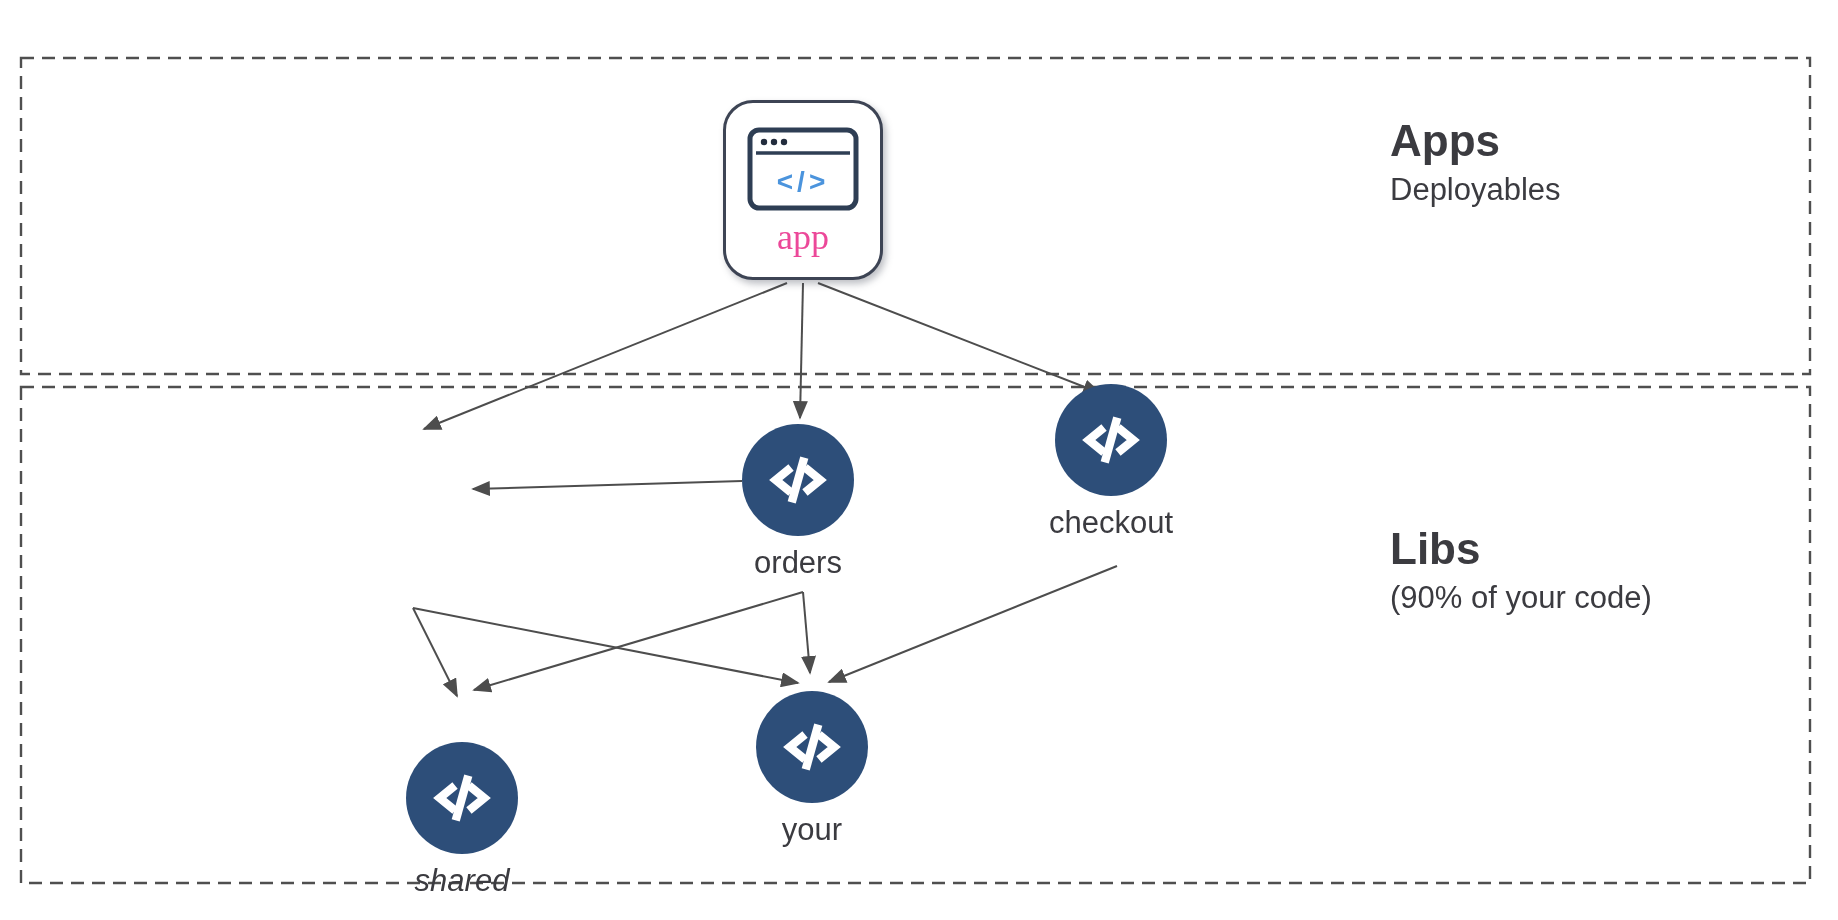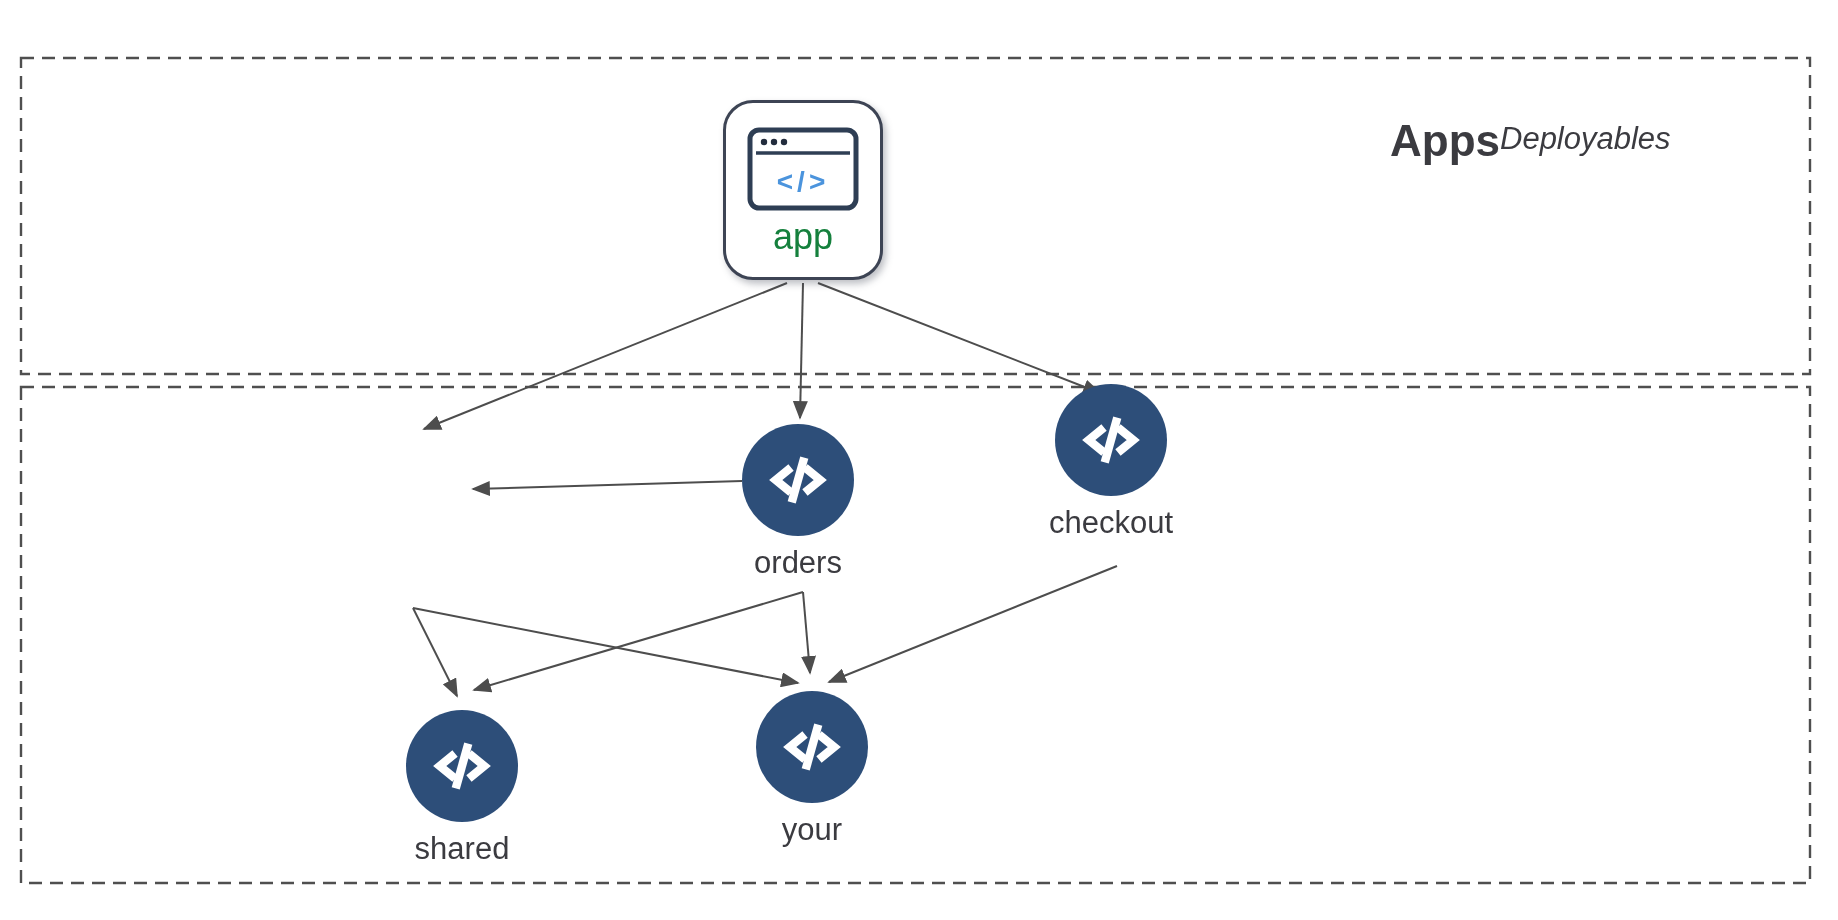--- a/index.html
+++ b/index.html
@@ -28,23 +28,24 @@
     box-shadow: 3px 4px 7px rgba(70,75,90,0.35);
     box-sizing: border-box;
     display: flex;
     flex-direction: column;
     align-items: center;
     justify-content: flex-start;
   }
   .browser-icon { margin-top: 24px; }
   .app-label {
     font-size: 36px;
-    color: #15803d;
+    color: #ec4899;
     margin-top: 8px;
     line-height: 1;
+    font-family: Liberation Serif, serif;
   }
   
   .lib-node {
     position: absolute;
     width: 200px;
     display: flex;
     flex-direction: column;
     align-items: center;
   }
   .lib-circle {
@@ -58,43 +59,43 @@
   .lib-label {
     font-size: 31px;
     color: #3b3b40;
     margin-top: 11px;
     line-height: 1;
     white-space: nowrap;
   }
   #node-products { left: 308px; top: 439px; }
   #node-orders   { left: 698px; top: 424px; }
   #node-checkout { left: 1011px; top: 384px; }
-  #node-shared   { left: 362px; top: 710px; }
+  #node-shared   { left: 362px; top: 742px; font-style: italic; }
   #node-core     { left: 712px; top: 691px; }
   
   .group-label {
     position: absolute;
     left: 1390px;
     display: flex;
+    flex-direction: column;
   }
   #apps-label { top: 116px; }
   #libs-label { top: 524px; }
   .group-title {
     font-size: 44px;
     font-weight: bold;
     color: #3b3b40;
     line-height: 1.15;
   }
   .group-subtitle {
     font-size: 31px;
     font-weight: normal;
     color: #3b3b40;
     line-height: 1.2;
     margin-top: 4px;
-    font-style: italic;
   }
 </style>
 </head>
 <body>
 
 <div id="canvas">
 
   <svg id="edge-layer" xmlns="http://www.w3.org/2000/svg">
     <defs>
       <marker id="arrow" viewBox="0 0 10 8" refX="9" refY="4" markerWidth="19" markerHeight="15" markerUnits="userSpaceOnUse" orient="auto">
@@ -170,14 +171,18 @@
         <line x1="65" y1="24" x2="47" y2="88" stroke="#ffffff" stroke-width="12"></line>
       </svg>
     </div>
     <div class="lib-label">your</div>
   </div>
 
   <div class="group-label" id="apps-label">
     <div class="group-title">Apps</div>
     <div class="group-subtitle">Deployables</div>
   </div>
+  <div class="group-label" id="libs-label">
+    <div class="group-title">Libs</div>
+    <div class="group-subtitle">(90% of your code)</div>
+  </div>
 
 </div>
 
 </body></html>

